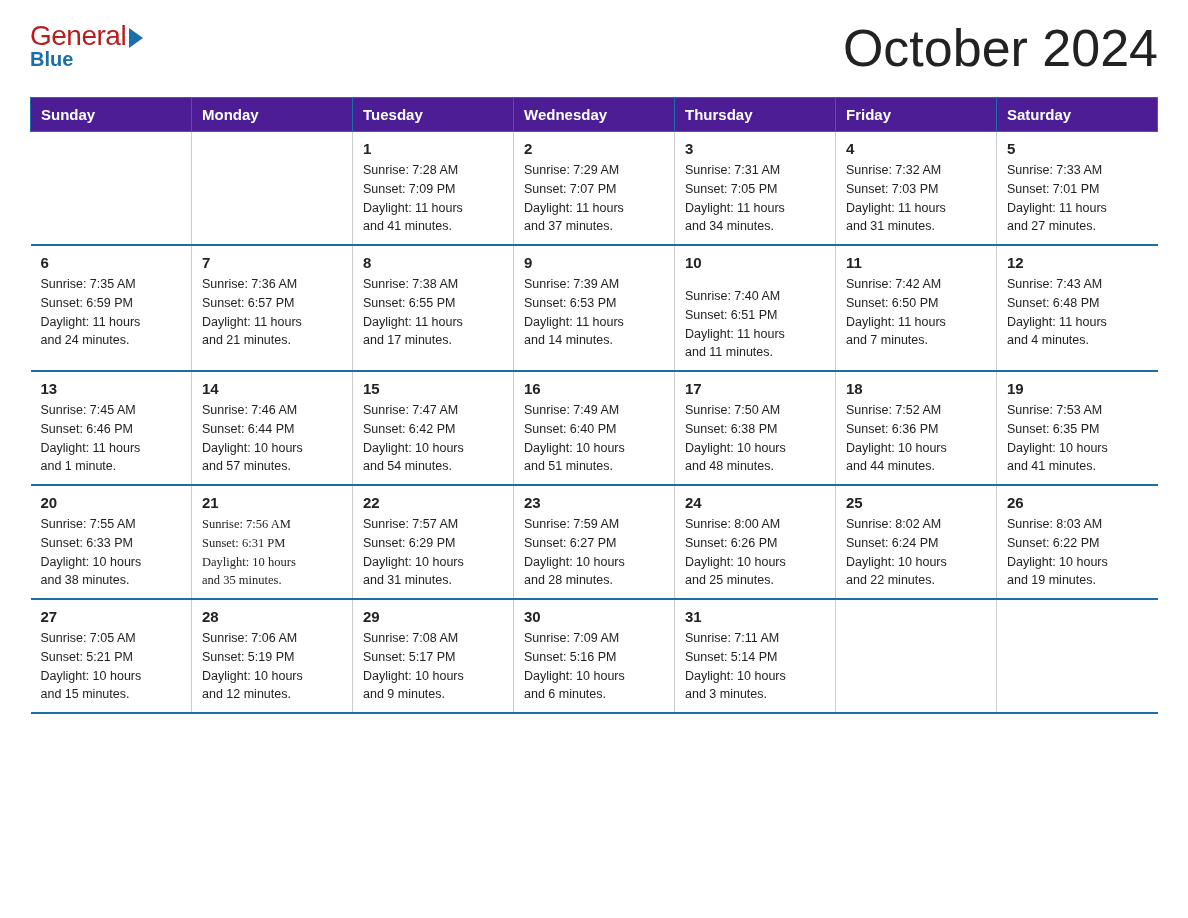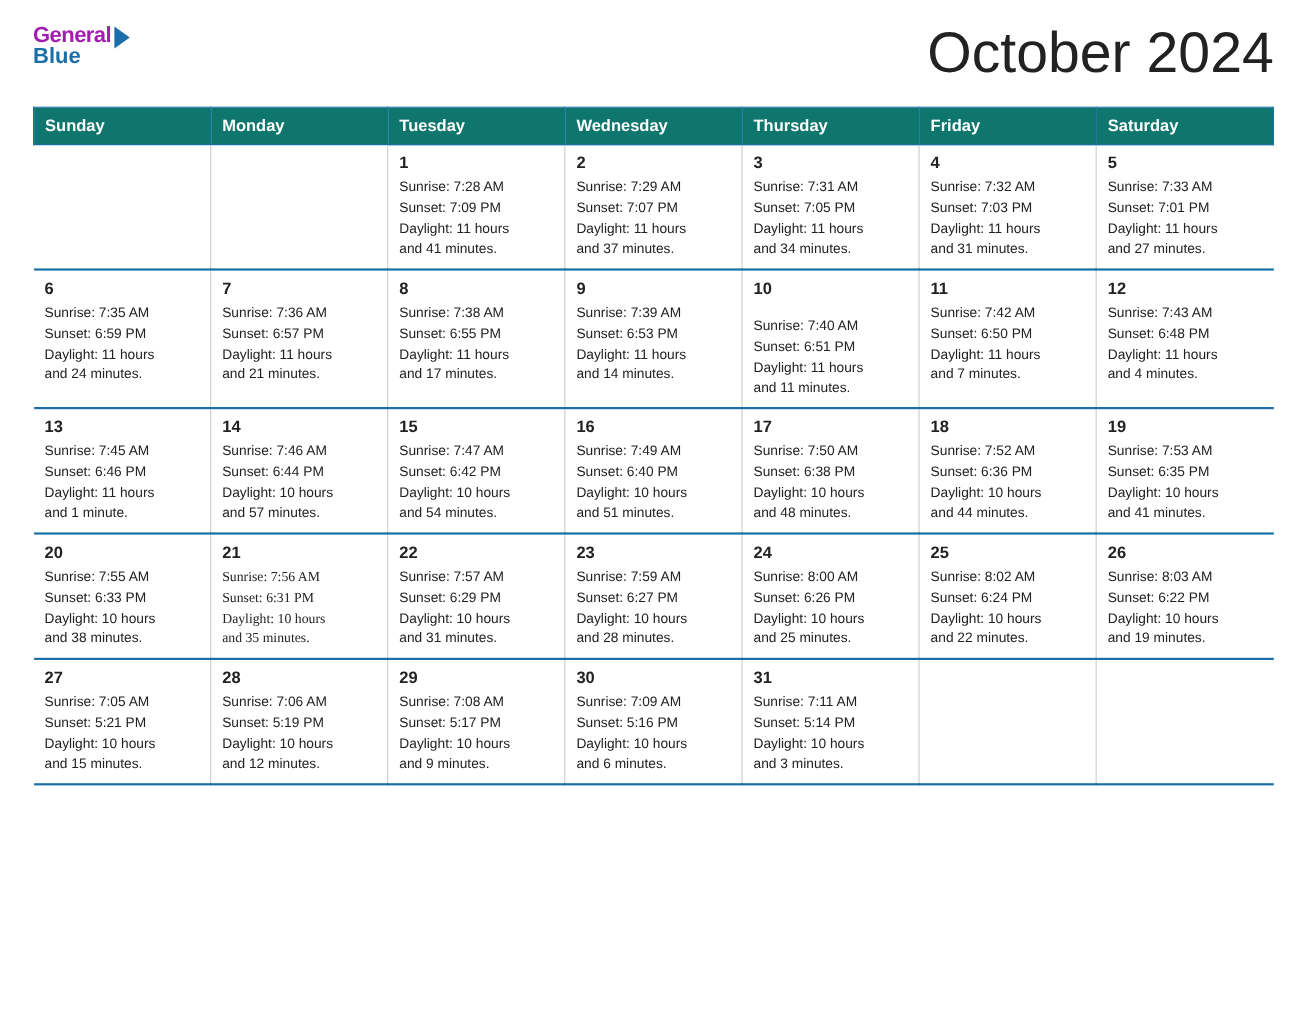--- a/index.html
+++ b/index.html
@@ -19,23 +19,23 @@
     .logo {
       display: flex;
       flex-direction: column;
       align-items: flex-start;
     }
     .logo-top {
       display: flex;
       align-items: center;
     }
     .logo-general {
-      font-size: 20px;
-      font-weight: bold;
-      color: #a21caf;
+      font-size: 28px;
+      font-weight: normal;
+      color: #b91c1c;
       letter-spacing: -0.5px;
     }
     .logo-arrow {
       width: 0;
       height: 0;
       border-left: 14px solid #1a6fa8;
       border-top: 10px solid transparent;
       border-bottom: 10px solid transparent;
       margin-left: 3px;
       margin-top: 4px;
@@ -60,21 +60,21 @@
       font-weight: 400;
       color: #222;
       margin-top: 4px;
     }
     table {
       width: 100%;
       border-collapse: collapse;
       table-layout: fixed;
     }
     thead tr {
-      background-color: #0f766e;
+      background-color: #4c1d95;
       margin-left: 25px;
     }
     thead th {
       color: #fff;
       font-size: 15px;
       font-weight: 600;
       padding: 8px 10px;
       text-align: left;
       border: 1px solid #1a6fa8;
     }

